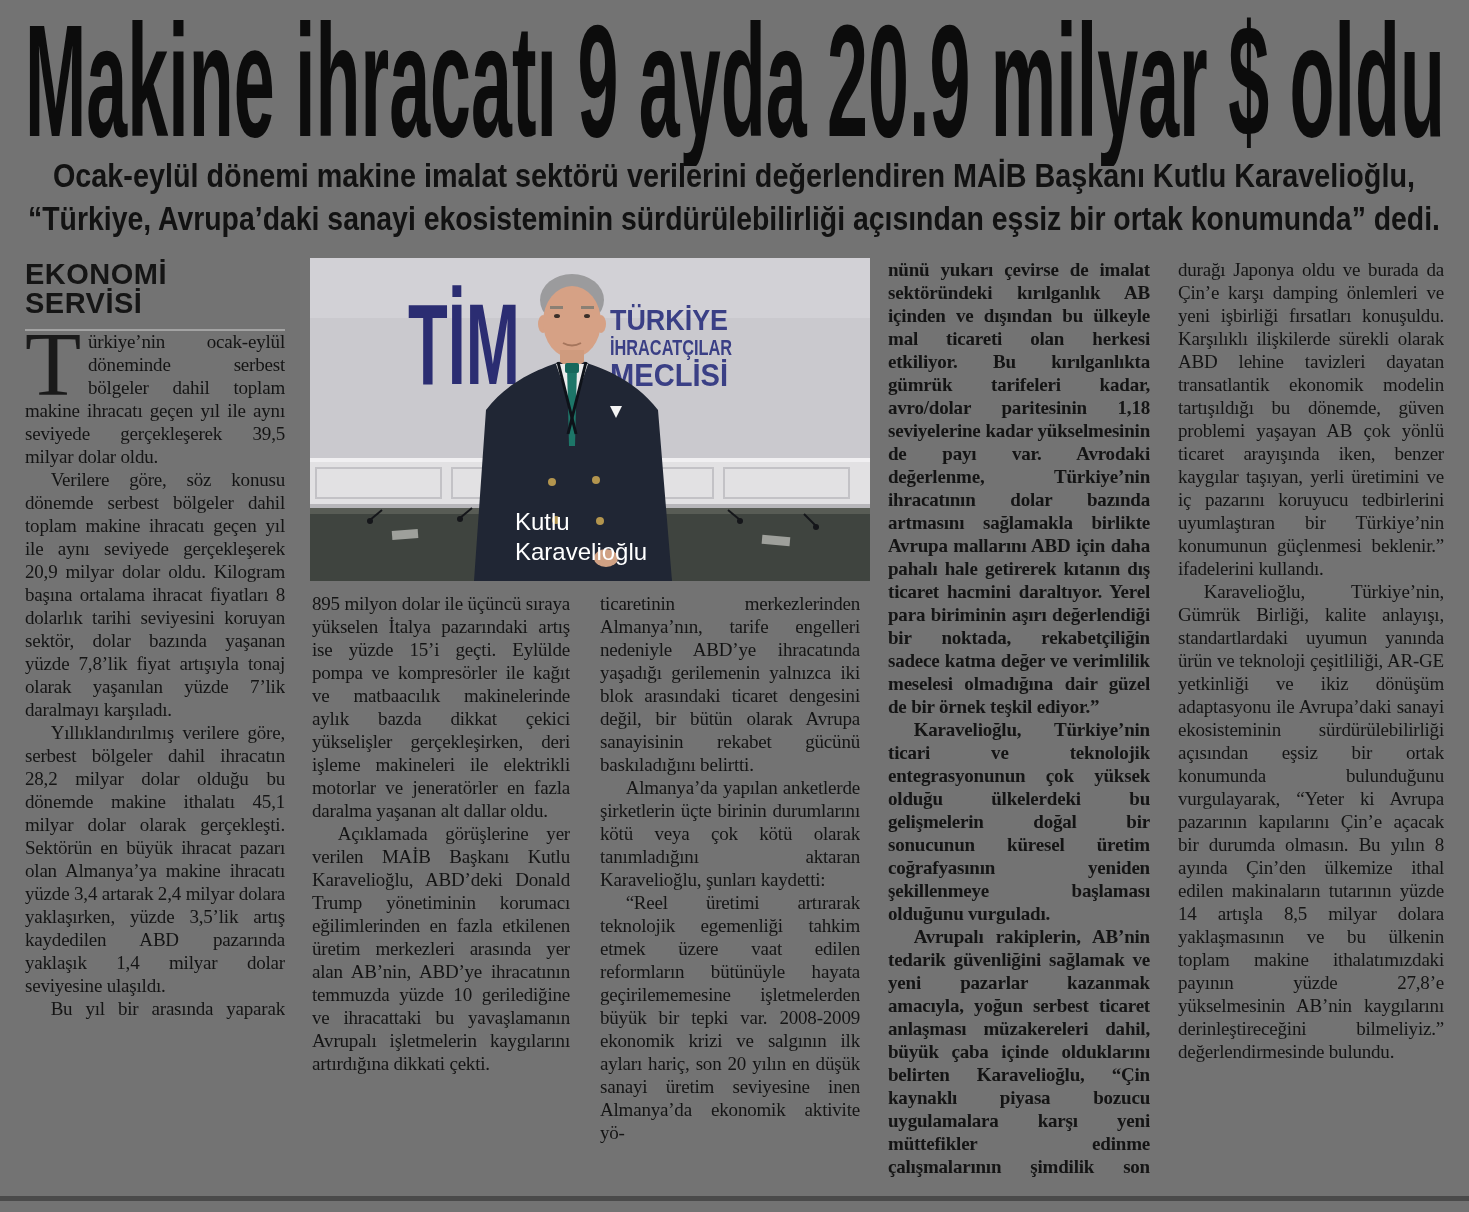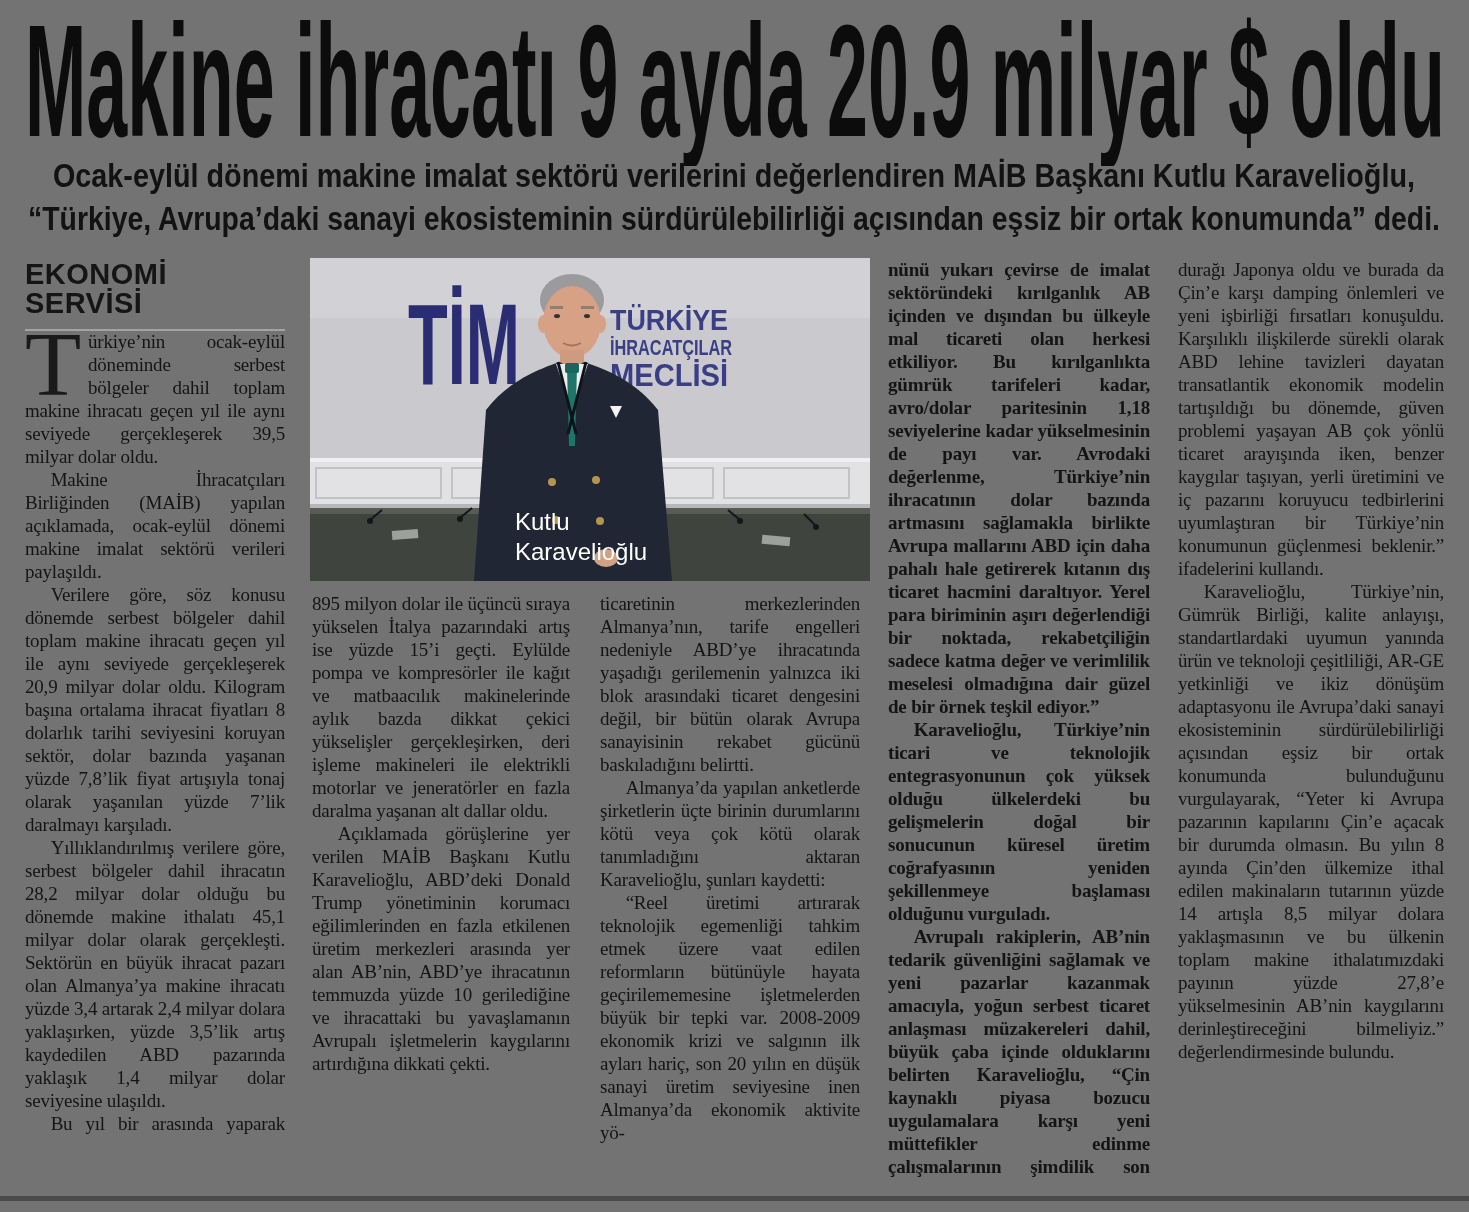--- a/index.html
+++ b/index.html
@@ -127,21 +127,20 @@
 
       <g>
         <text x="205" y="272" font-size="24" fill="#ffffff" font-family="Liberation Sans, sans-serif">Kutlu</text>
         <text x="205" y="302" font-size="24" fill="#ffffff" font-family="Liberation Sans, sans-serif">Karavelioğlu</text>
       </g>
     </svg>
   </figure>
 
   <div class="col col1">
       <p class="no-indent"><span class="dropcap">T</span><span>ürkiye’nin ocak-eylül döneminde serbest bölgeler dahil toplam makine ihracatı geçen yıl ile aynı seviyede gerçekleşerek 39,5 milyar dolar oldu.</span></p>
-      <p>Makine İhracatçıları Birliğinden (MAİB) yapılan açıklamada, ocak-eylül dönemi makine imalat sektörü verileri paylaşıldı.</p>
       <p>Verilere göre, söz konusu dönemde serbest bölgeler dahil toplam makine ihracatı geçen yıl ile aynı seviyede gerçekleşerek 20,9 milyar dolar oldu. Kilogram başına ortalama ihracat fiyatları 8 dolarlık tarihi seviyesini koruyan sektör, dolar bazında yaşanan yüzde 7,8’lik fiyat artışıyla tonaj olarak yaşanılan yüzde 7’lik daralmayı karşıladı.</p>
       <p>Yıllıklandırılmış verilere göre, serbest bölgeler dahil ihracatın 28,2 milyar dolar olduğu bu dönemde makine ithalatı 45,1 milyar dolar olarak gerçekleşti. Sektörün en büyük ihracat pazarı olan Almanya’ya makine ihracatı yüzde 3,4 artarak 2,4 milyar dolara yaklaşırken, yüzde 3,5’lik artış kaydedilen ABD pazarında yaklaşık 1,4 milyar dolar seviyesine ulaşıldı.</p>
       <p class="cut">Bu yıl bir arasında yaparak</p>
     </div>
   <div class="col col2">
       <p class="no-indent">895 milyon dolar ile üçüncü sıraya yükselen İtalya pazarındaki artış ise yüzde 15’i geçti. Eylülde pompa ve kompresörler ile kağıt ve matbaacılık makinelerinde aylık bazda dikkat çekici yükselişler gerçekleşirken, deri işleme makineleri ile elektrikli motorlar ve jeneratörler en fazla daralma yaşanan alt dallar oldu.</p>
       <p>Açıklamada görüşlerine yer verilen MAİB Başkanı Kutlu Karavelioğlu, ABD’deki Donald Trump yönetiminin korumacı eğilimlerinden en fazla etkilenen üretim merkezleri arasında yer alan AB’nin, ABD’ye ihracatının temmuzda yüzde 10 gerilediğine ve ihracattaki bu yavaşlamanın Avrupalı işletmelerin kaygılarını artırdığına dikkati çekti.</p>
     </div>
   <div class="col col3">
       <p class="no-indent">ticaretinin merkezlerinden Almanya’nın, tarife engelleri nedeniyle ABD’ye ihracatında yaşadığı gerilemenin yalnızca iki blok arasındaki ticaret dengesini değil, bir bütün olarak Avrupa sanayisinin rekabet gücünü baskıladığını belirtti.</p>

